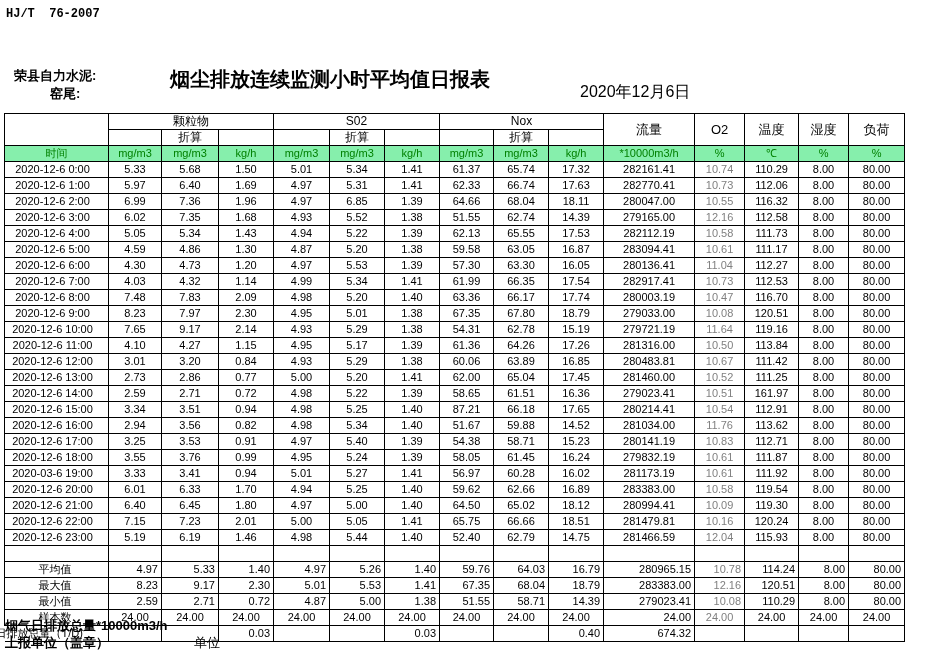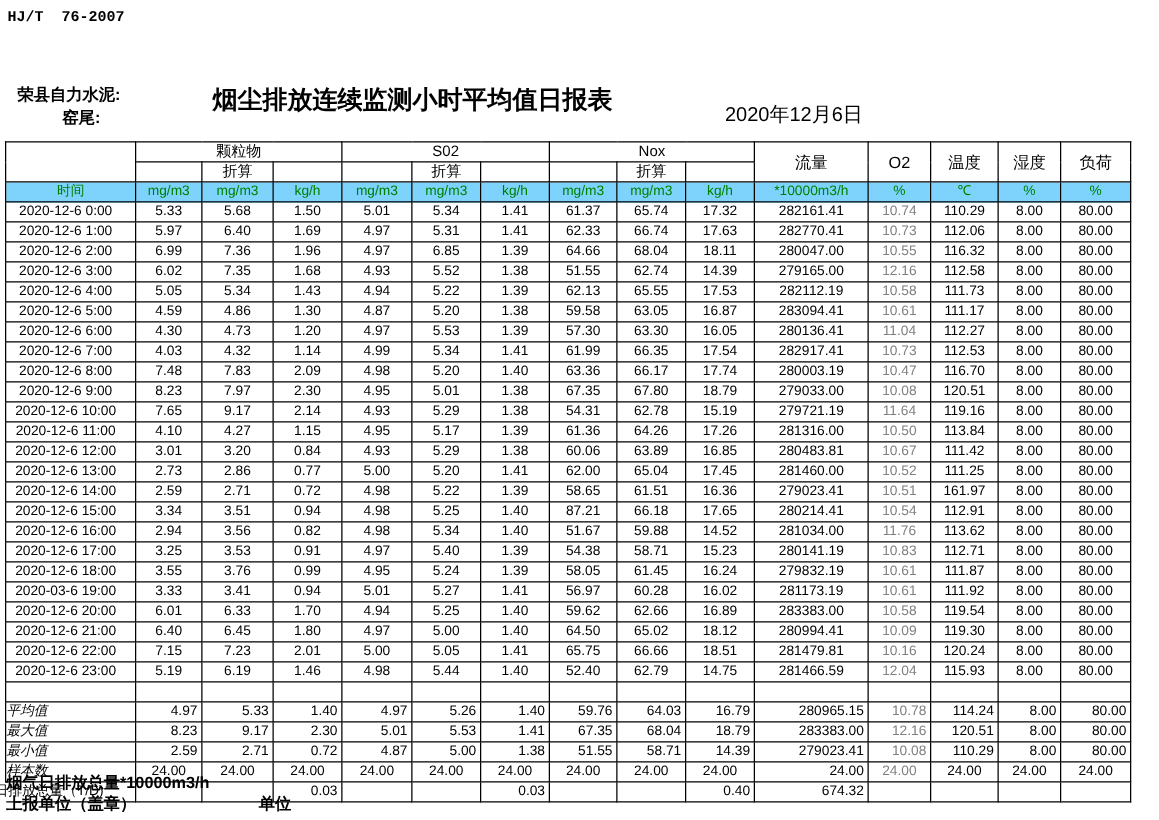--- a/index.html
+++ b/index.html
@@ -10,31 +10,31 @@
   #doc-title{left:0;top:22px;width:660px;text-align:center;font-size:20px;font-weight:bold;margin-top:44px;}
   #company{left:14px;top:67px;font-size:13px;font-weight:bold;text-align:right;}
   #location{left:14px;top:85px;font-size:13px;font-weight:bold;margin-left:36px;}
   #report-date{left:580px;top:82px;font-size:16px;}
   table{position:absolute;left:4px;top:113px;width:900px;
         border-collapse:collapse;table-layout:fixed;font-size:11px;border-radius:24px;}
   td{border:1px solid #000;height:15px;line-height:15px;padding:0;
      text-align:center;white-space:nowrap;overflow:visible;}
   thead td{font-size:12px;}
   td.scalar-h{font-size:13px;text-align:center;}
-  tr.unit-row td{background:#7dd3fc;color:#008000;font-size:11px;}
+  tr.unit-row td{background:#86efac;color:#008000;font-size:11px;}
   td.time{text-align:center;padding-right:8px;}
   td.o2{color:#808080;}
-  td.sum-label{text-align:left;padding-right:3px;font-style:italic;}
+  td.sum-label{text-align:center;padding-right:3px;}
   td.al-right{text-align:right;padding-right:3px;}
   td.al-center{text-align:center;}
   td.total-label{border-left:0;text-align:left;}
   td.total-label span{display:inline-block;margin-left:-9px;}
   #flue-note{left:5px;top:617px;font-size:13px;font-weight:bold;}
   #report-unit{left:5px;top:634px;font-size:13px;font-weight:bold;}
-  #unit-label{left:207px;top:634px;font-size:13px;font-weight:bold;}
+  #unit-label{left:194px;top:634px;font-size:13px;font-weight:normal;}
 </style>
 </head>
 <body>
 
 <div class="abs" id="std-code">HJ/T  76-2007</div>
 <div class="abs" id="doc-title">烟尘排放连续监测小时平均值日报表</div>
 <div class="abs" id="company">荣县自力水泥:</div>
 <div class="abs" id="location">窑尾:</div>
 <div class="abs" id="report-date">2020年12月6日</div>
 

